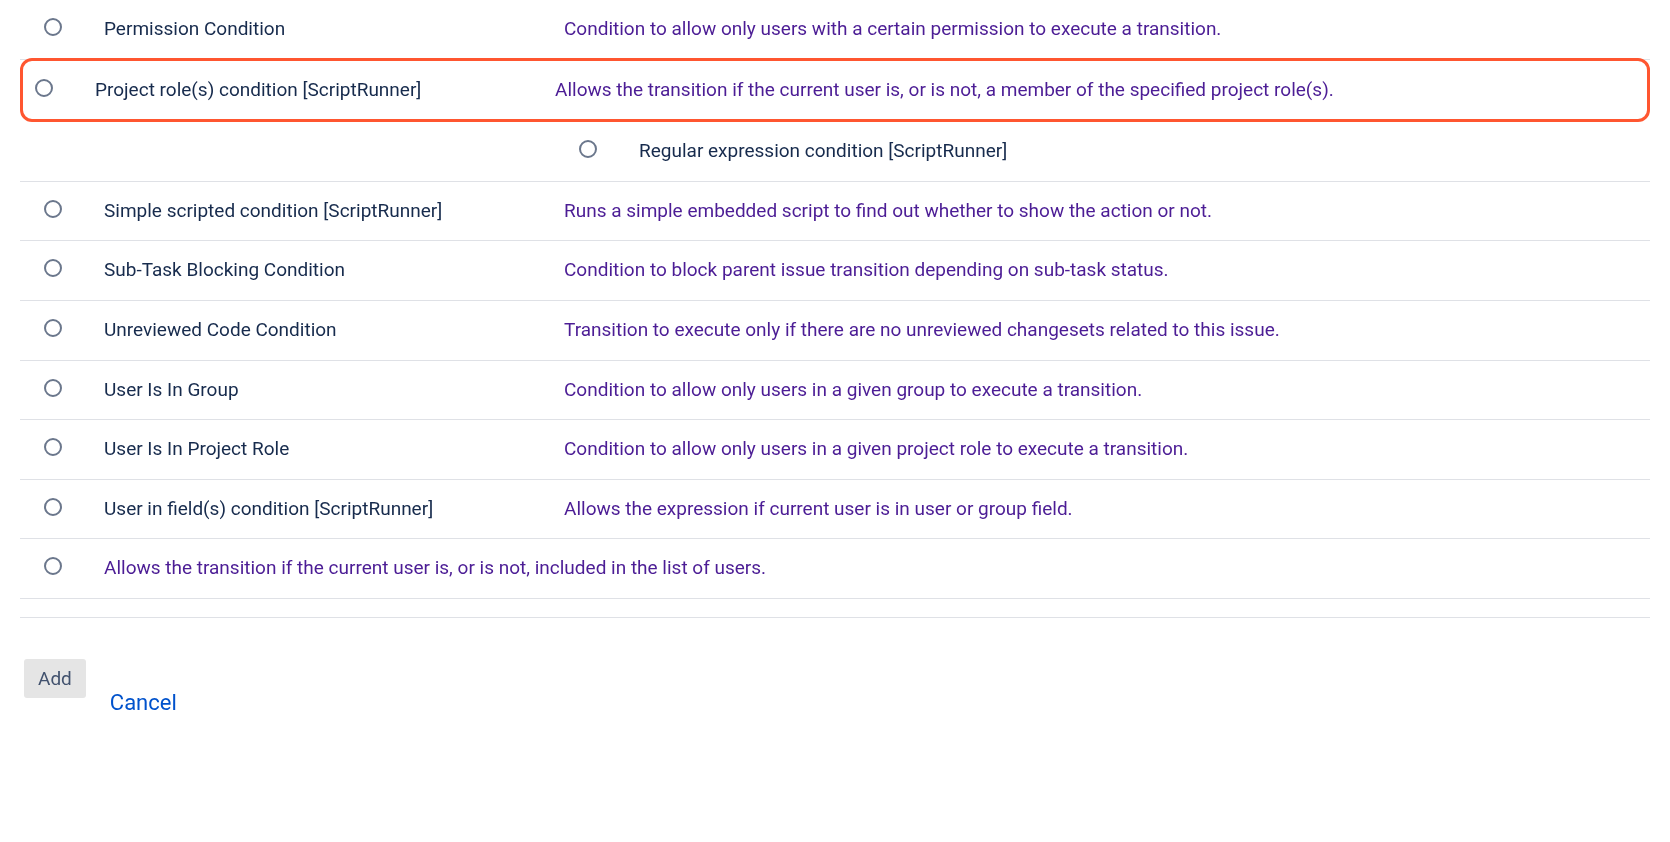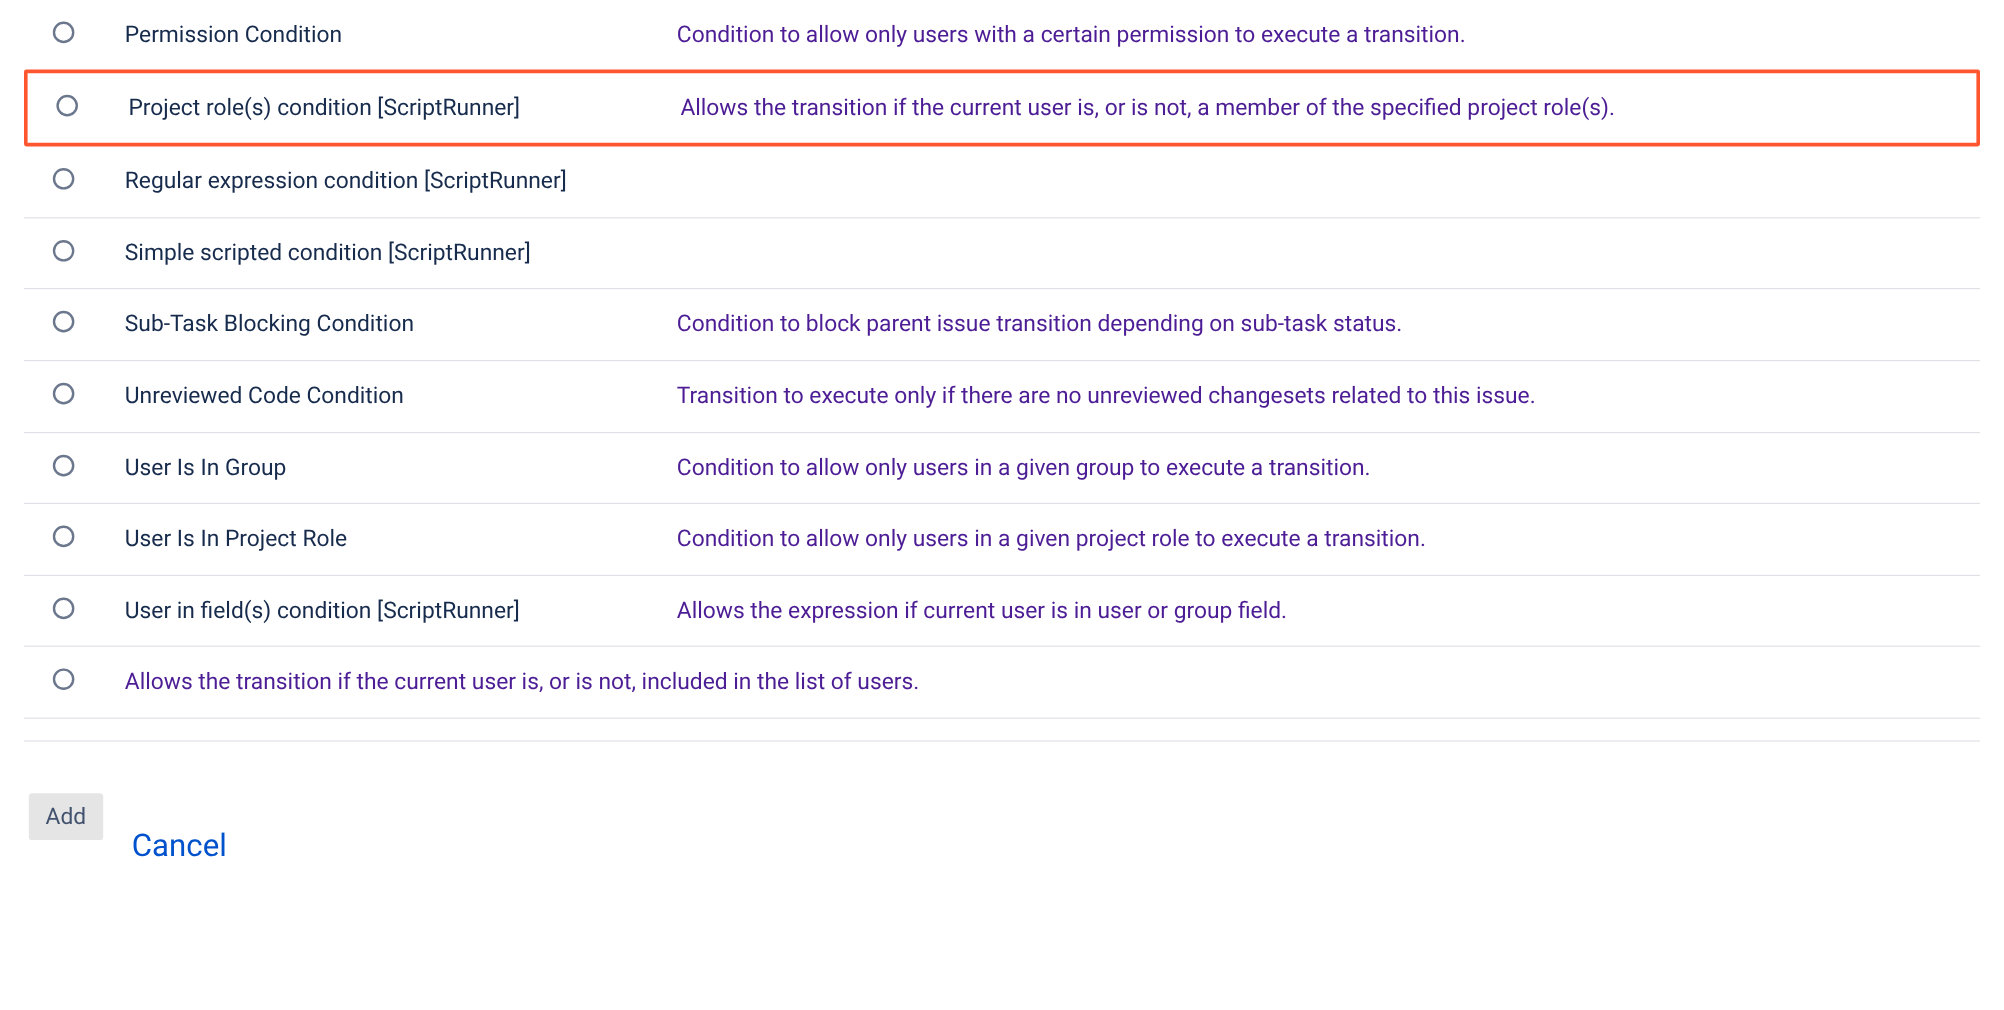--- a/index.html
+++ b/index.html
@@ -15,25 +15,27 @@
     }
     .condition-list {
       width: 100%;
     }
     .condition-row {
       display: flex;
       align-items: flex-start;
       padding: 16px 16px 16px 24px;
       border-bottom: 1px solid #DFE1E6;
       position: relative;
+      justify-content: center;
     }
     .condition-row.highlighted {
       border: 3px solid #FF5630;
-      border-radius: 2px;
+      border-radius: 12px;
       margin-top: -2px;
+      padding-left: 12px;
     }
     .radio-wrapper {
       flex: 0 0 60px;
       display: flex;
       align-items: center;
       padding-top: 2px;
     }
     .radio-input {
       width: 18px;
       height: 18px;
@@ -69,21 +71,21 @@
       border: none;
       border-radius: 3px;
       padding: 8px 14px;
       font-size: 19px;
       color: #42526E;
       cursor: pointer;
       font-family: inherit;
     }
     .cancel-link {
       color: #0052CC;
-      font-size: 26px;
+      font-size: 22px;
       text-decoration: none;
       cursor: pointer;
       margin-top: 48px;
     }
   </style>
 </head>
 <body>
 
 <div class="condition-list" id="condition-list">
     <div class="condition-row">
@@ -104,20 +106,21 @@
       <div class="radio-wrapper">
         <input type="radio" name="condition" class="radio-input" style="">
       </div>
       <div class="condition-name">Regular expression condition [ScriptRunner]</div>
     </div>
     <div class="condition-row">
       <div class="radio-wrapper">
         <input type="radio" name="condition" class="radio-input" style="">
       </div>
       <div class="condition-name">Simple scripted condition [ScriptRunner]</div>
+      <div class="condition-desc">Runs a simple embedded script to find out whether to show the action or not.</div>
     </div>
     <div class="condition-row">
       <div class="radio-wrapper">
         <input type="radio" name="condition" class="radio-input" style="">
       </div>
       <div class="condition-name">Sub-Task Blocking Condition</div>
       <div class="condition-desc">Condition to block parent issue transition depending on sub-task status.</div>
     </div>
     <div class="condition-row">
       <div class="radio-wrapper">

